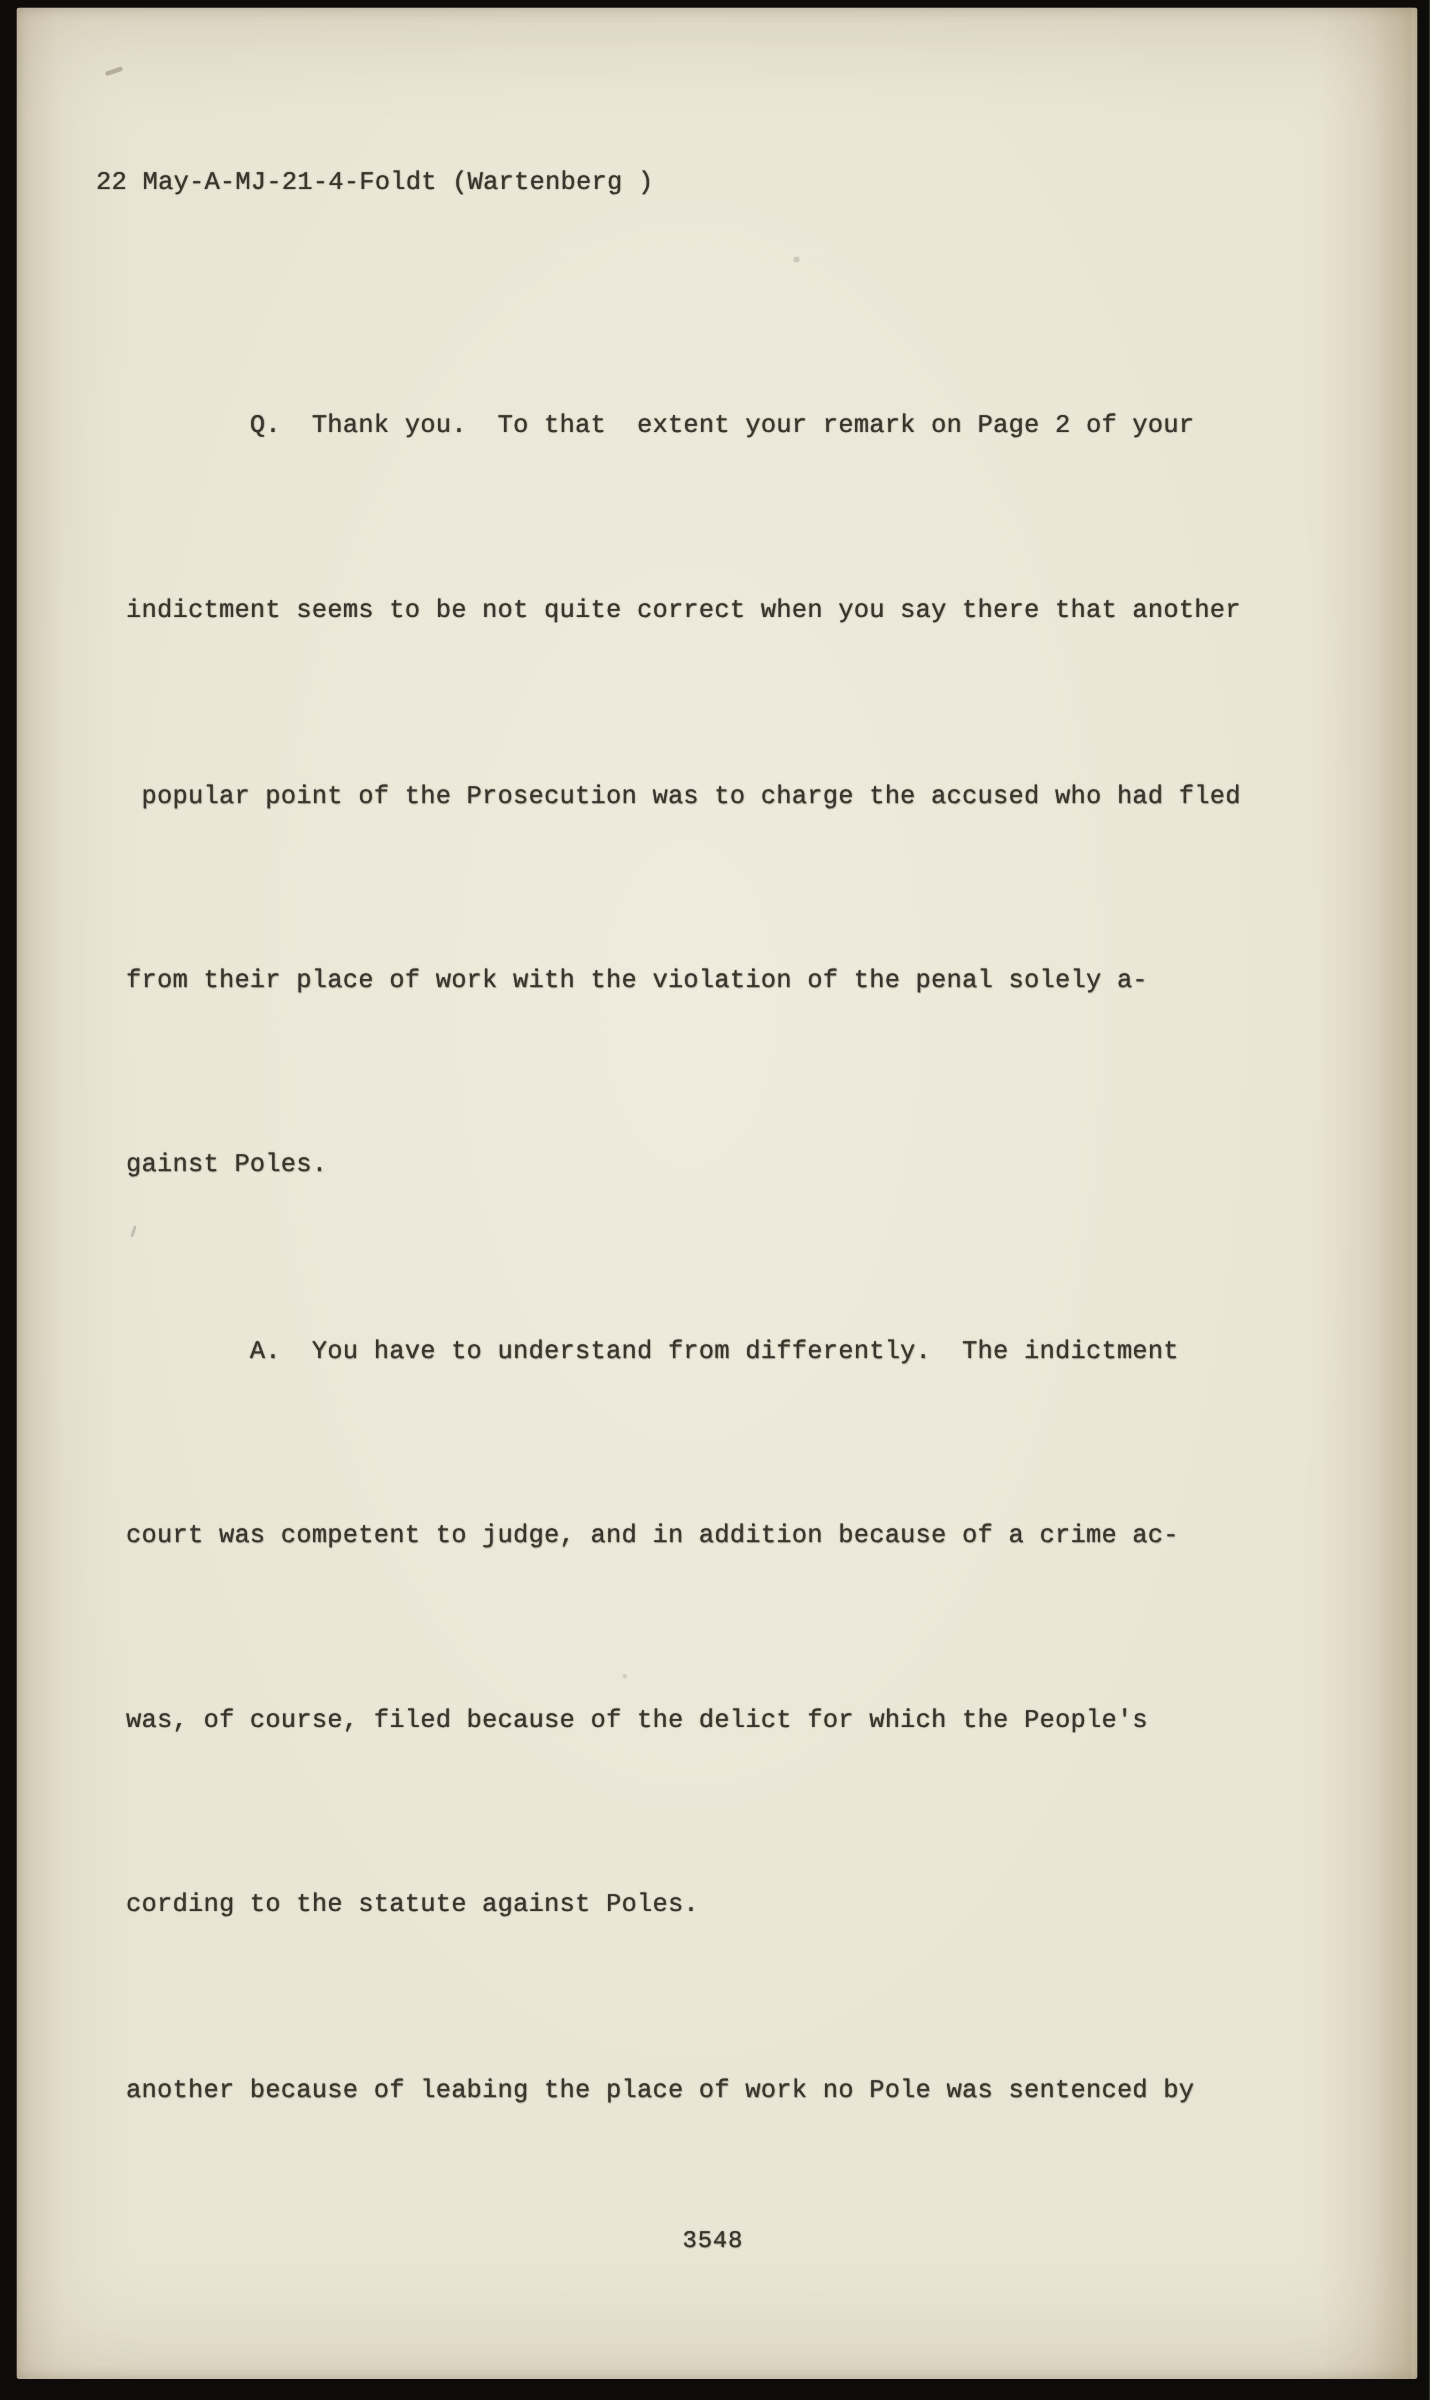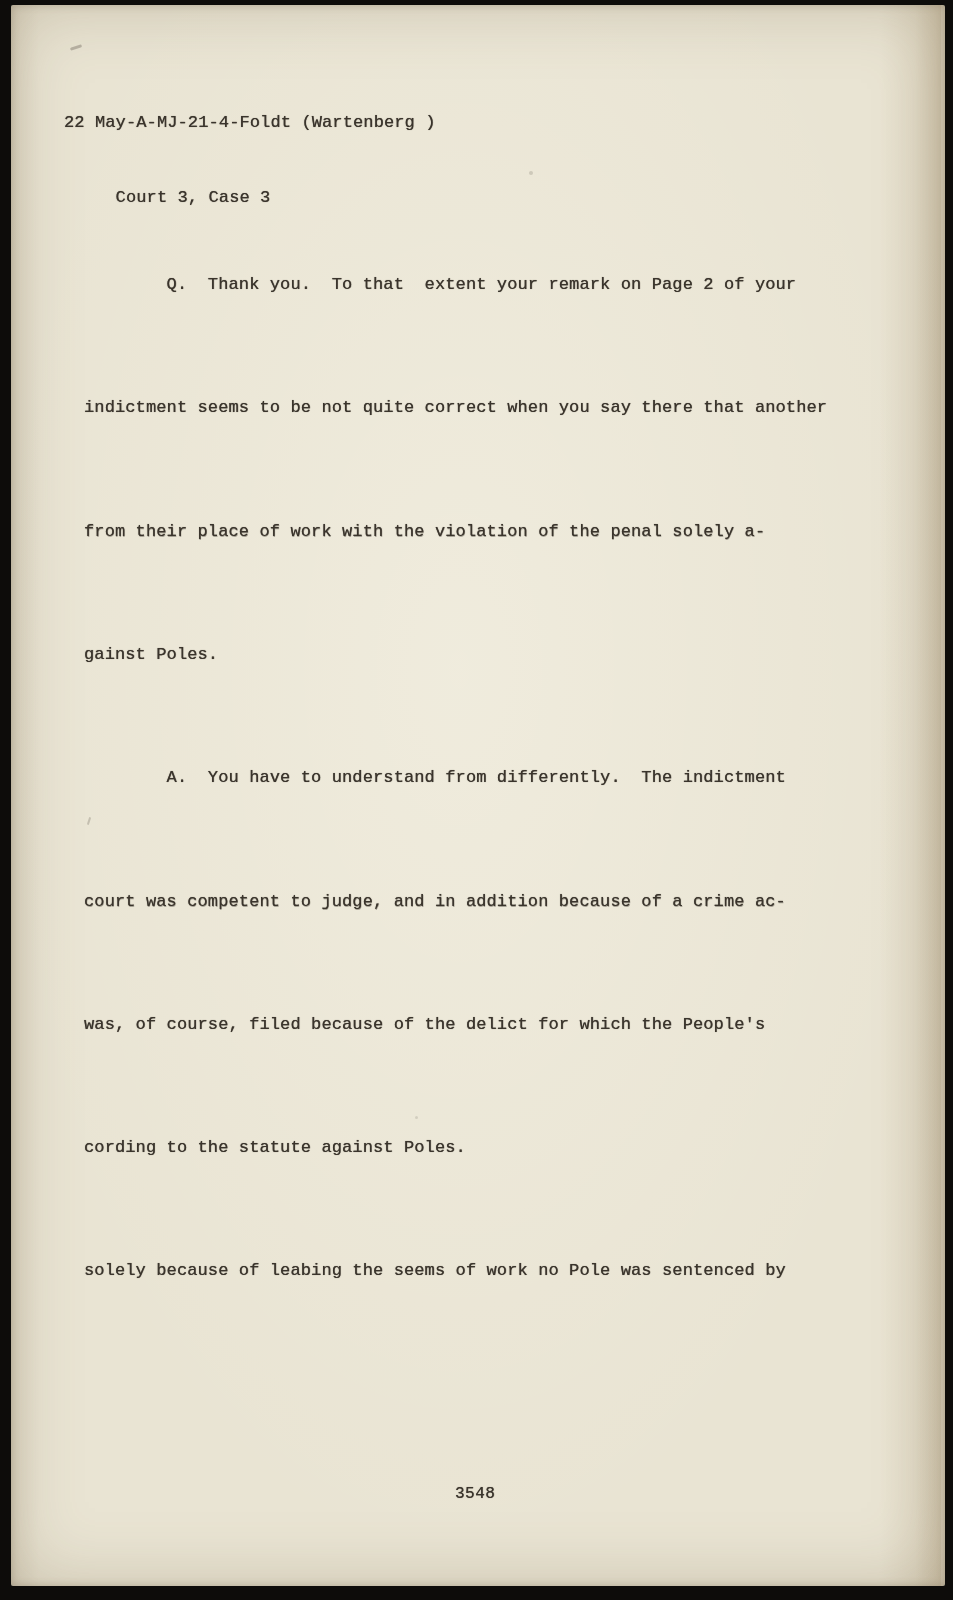--- a/index.html
+++ b/index.html
@@ -104,33 +104,33 @@
   }
 </style>
 </head>
 <body>
 
 <div class="scan">
   <div class="paper">
 
     <div class="header ink">
       <div class="line">22 May-A-MJ-21-4-Foldt (Wartenberg )</div>
-      <div class="line">     Court 3, Case 3</div>
     </div>
 
     <div class="body-text ink">
       <div class="line">        Q.  Thank you.  To that  extent your remark on Page 2 of your</div>
       <div class="line">indictment seems to be not quite correct when you say there that another</div>
+      <div class="line"> popular point of the Prosecution was to charge the accused who had fled</div>
       <div class="line">from their place of work with the violation of the penal solely a-</div>
       <div class="line">gainst Poles.</div>
       <div class="line">        A.  You have to understand from differently.  The indictment</div>
       <div class="line">court was competent to judge, and in addition because of a crime ac-</div>
       <div class="line">was, of course, filed because of the delict for which the People's</div>
       <div class="line">cording to the statute against Poles.</div>
-      <div class="line">solely because of leabing the seems of work no Pole was sentenced by</div>
+      <div class="line">another because of leabing the place of work no Pole was sentenced by</div>
       
       
       
       
       
       
       
       
       
       

